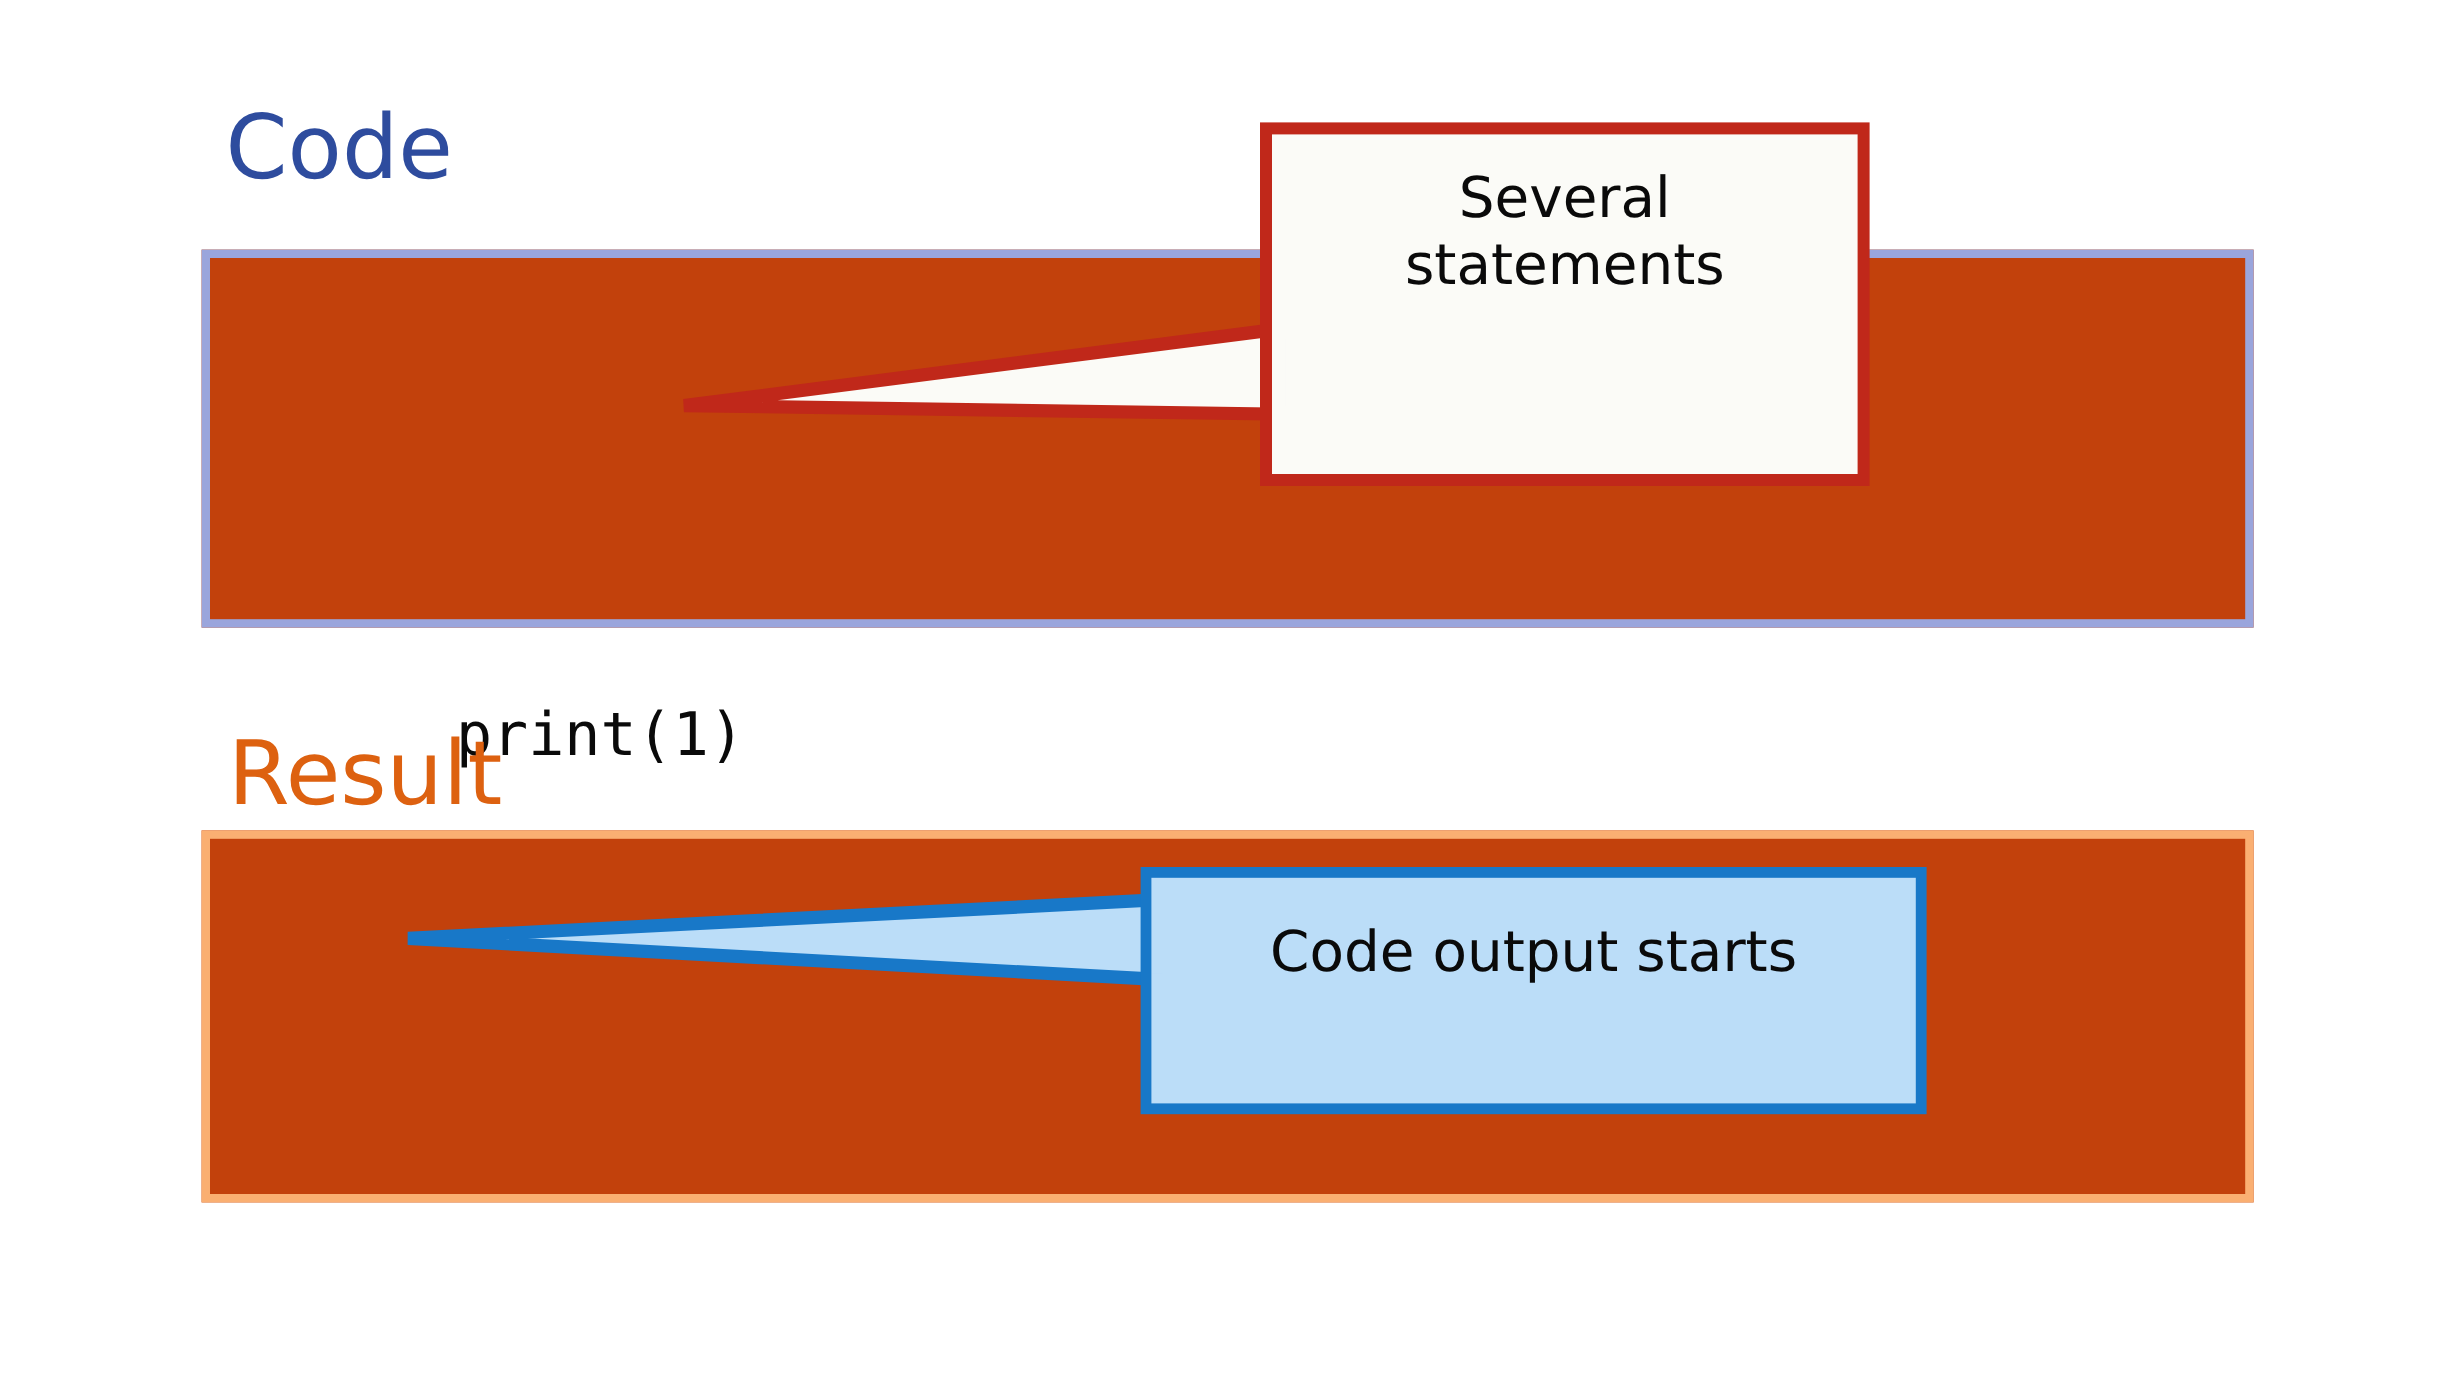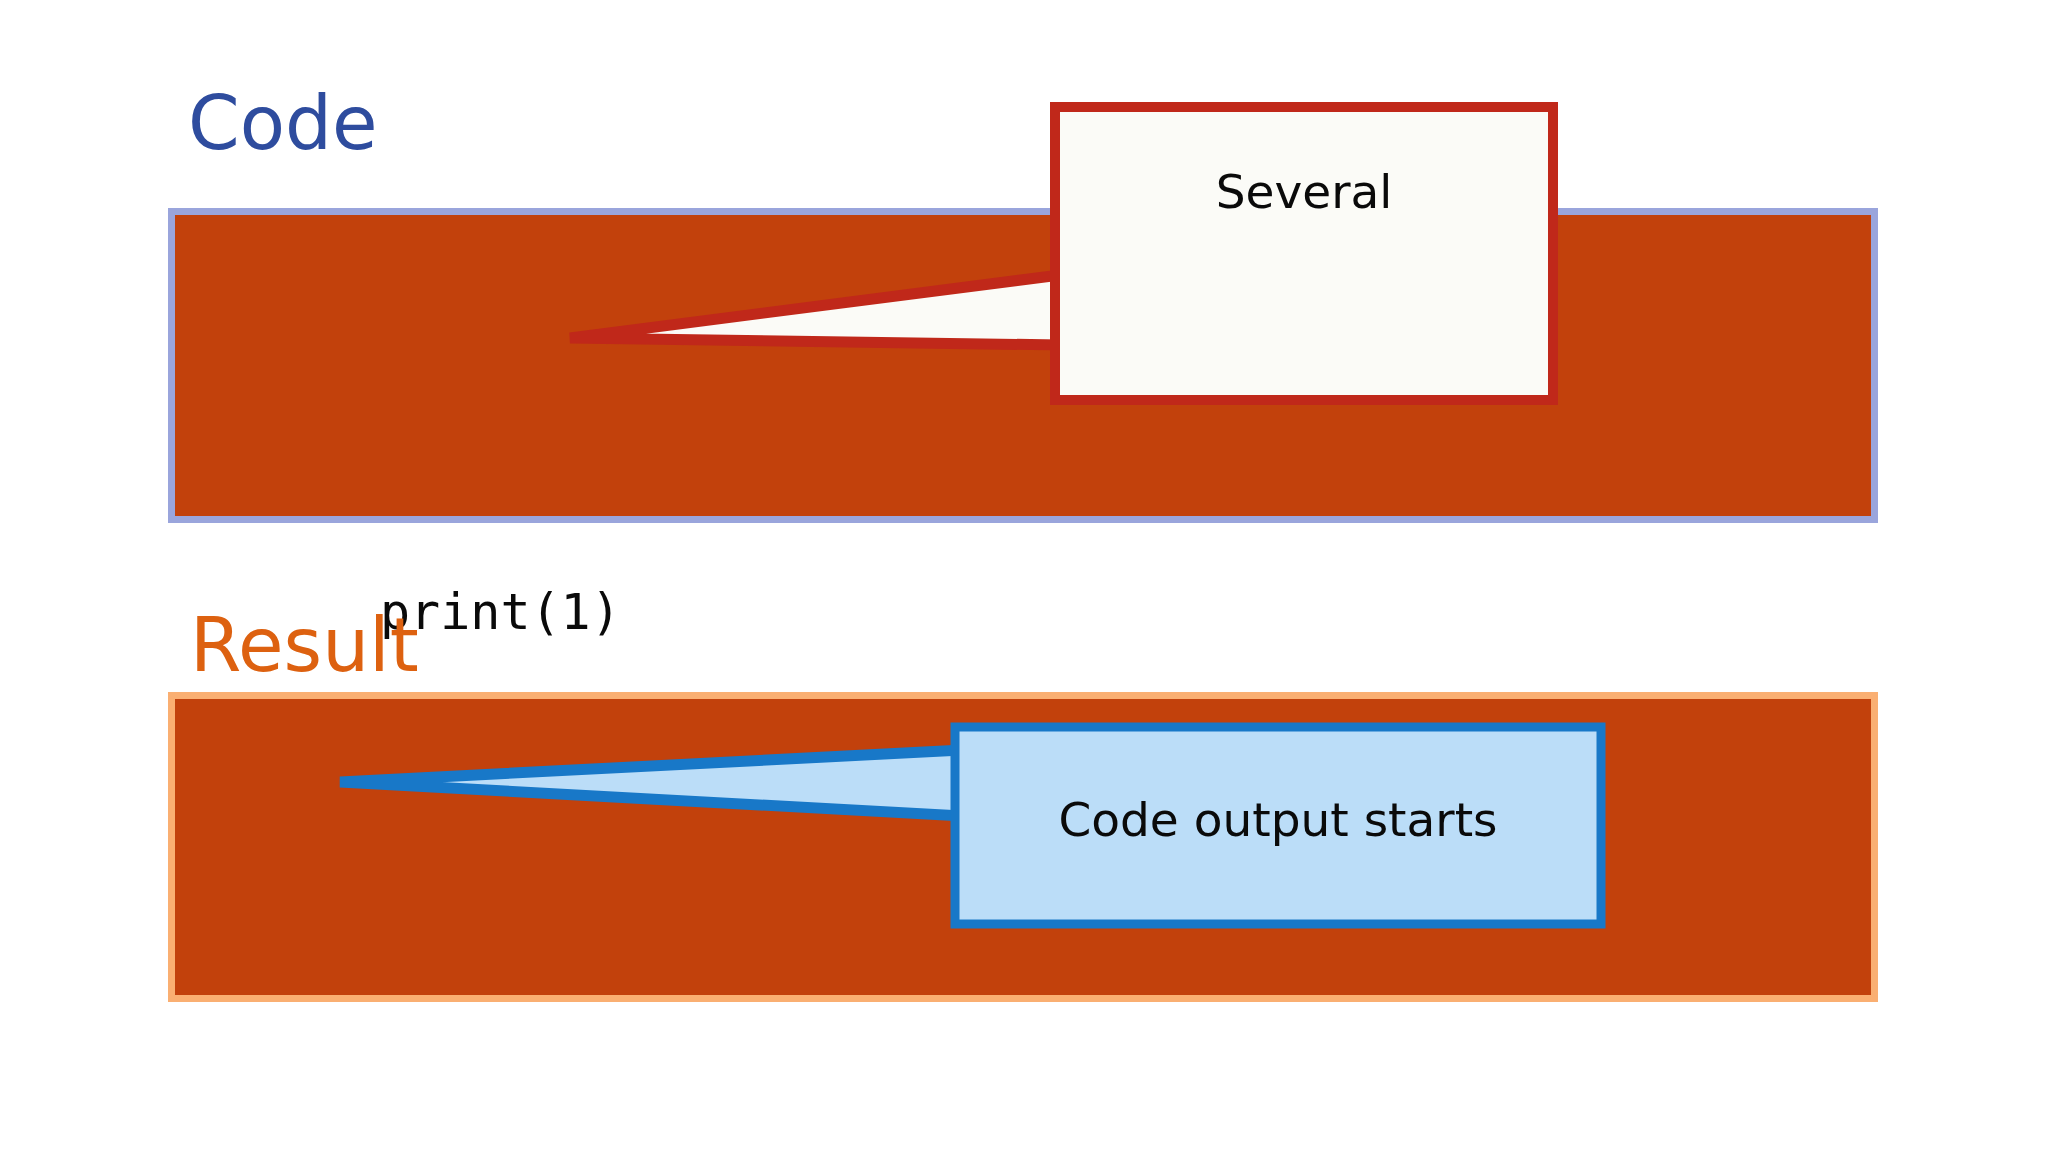--- a/index.html
+++ b/index.html
@@ -94,21 +94,20 @@
     pointer-events: none;
   }
   #callout-layer .hit { pointer-events: auto; }
 
   .callout-text {
     position: absolute;
     text-align: center;
     font-family: "DejaVu Sans", sans-serif;
     color: #0A0A0A;
     line-height: 1.20;
-    margin-top: 26px;
   }
   #red-callout-text {
     left: 1064px;
     top: 138px;
     width: 480px;
     font-size: 47px;
   }
   #blue-callout-text {
     left: 964px;
     top: 766px;
@@ -148,19 +147,20 @@
 
     <g>
       <path class="hit" d="M 340 782 L 962 750 L 962 816 Z" fill="#BBDDF8" stroke="#1878C8" stroke-width="11" stroke-linejoin="miter"></path>
       <rect class="hit" x="955" y="727" width="646" height="197" fill="#BBDDF8" stroke="#1878C8" stroke-width="9"></rect>
       <rect x="960" y="756" width="9" height="55" fill="#BBDDF8"></rect>
     </g>
   </svg>
 
   <div class="callout-text" id="red-callout-text">
     <div>Several</div>
+    <div>statements</div>
   </div>
 
   <div class="callout-text" id="blue-callout-text">
     <div>Code output starts</div>
   </div>
 
 </div>
 
 </body></html>

